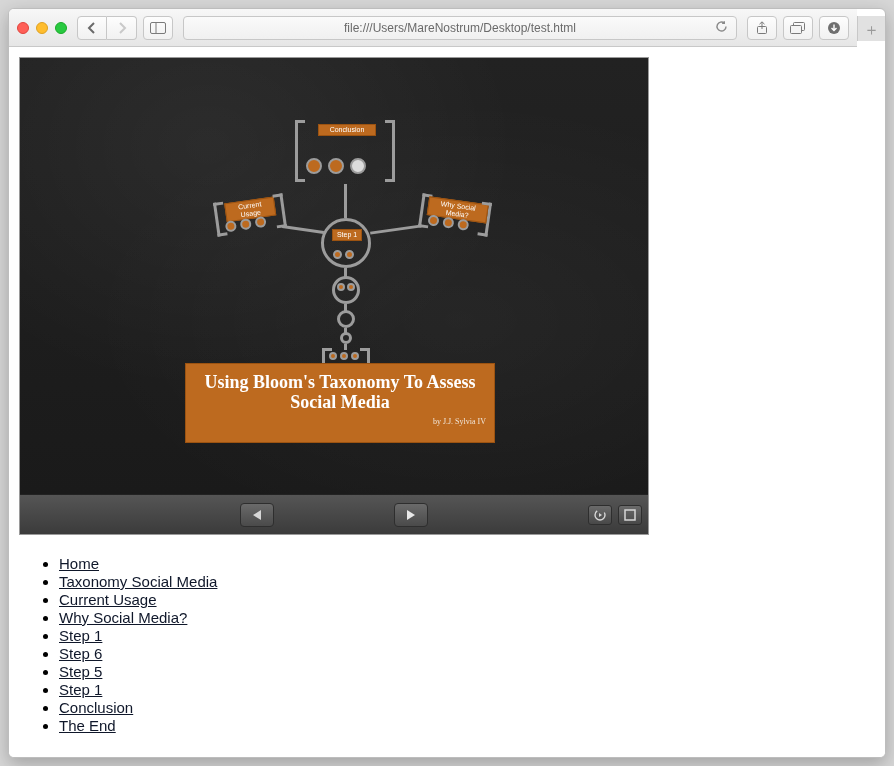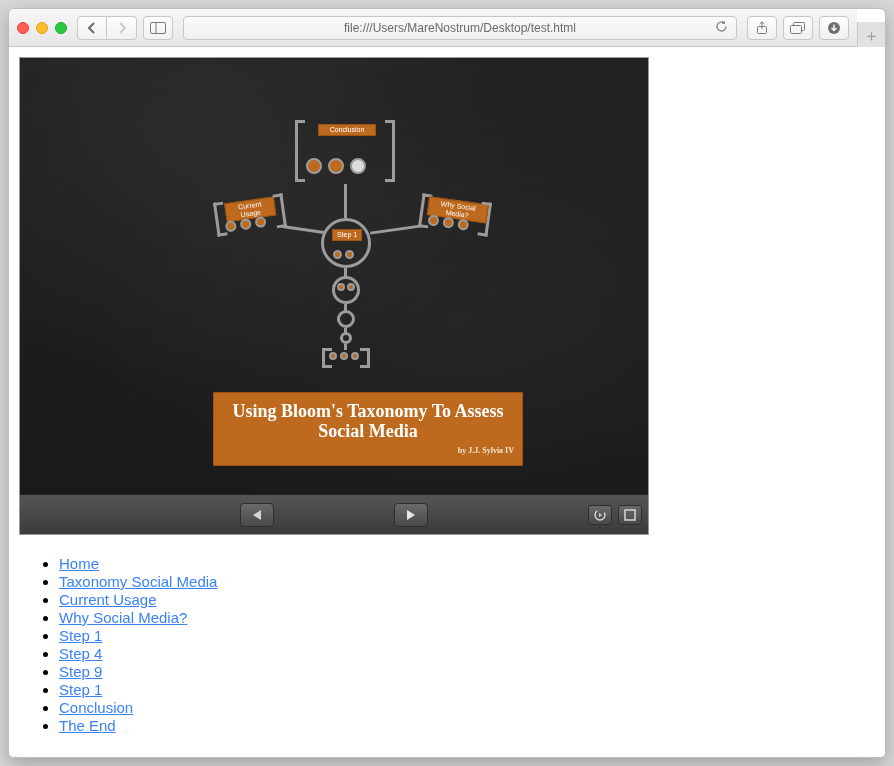--- a/index.html
+++ b/index.html
@@ -60,21 +60,21 @@
   }
   .url-bar .reload{position:absolute;right:8px;color:#8a8a8a;}
   .right-tools{display:flex;gap:6px;}
   .tab-strip{
     width:28px;height:100%;
     background:#e1e1e1;
     border-left:1px solid #c8c8c8;
     display:flex;align-items:flex-start;justify-content:center;
     padding-top:4px;color:#9a9a9a;
   }
-  .chrome-top{display:flex;align-items:flex-end;}
+  .chrome-top{display:flex;align-items:center;}
   .chrome-top .titlebar{flex:1;}
   
   .content-area{
     position:absolute;top:38px;bottom:0;left:0;right:0;
     background:#fff;
     padding:10px 10px 10px 10px;
     overflow:auto;
   }
   
   .prezi{
@@ -109,29 +109,28 @@
     position:absolute;right:6px;display:flex;gap:6px;align-items:center;color:#d2d2d2;
   }
   .pz-ico{
     width:24px;height:20px;border-radius:3px;
     background:linear-gradient(#6a6a6a,#484848);
     border:1px solid #2e2e2e;
     display:flex;align-items:center;justify-content:center;font-size:12px;
   }
   
   .title-card{
-    position:absolute;left:165px;bottom:28px;width:310px;
+    position:absolute;left:165px;bottom:51px;width:310px;
     background:#bd6a1f;border:1px solid #9c5311;
     color:#fff;text-align:center;
-    padding:8px 8px 10px;
+    padding:8px 8px 16px;
     font-family:"Times New Roman",serif;
-    margin-left:28px;
   }
   .title-card .main{font-size:18px;font-weight:bold;line-height:1.15;}
-  .title-card .sub{font-size:8px;text-align:right;margin-top:4px;color:#f0e4d7;font-weight:bold;}
+  .title-card .sub{font-size:8px;text-align:right;margin-top:4px;color:#f0e4d7;}
   .bracket-box{
     position:absolute;border:3px solid #9c9c9c;border-top:none;border-bottom:none;
   }
   .bracket-box::before,.bracket-box::after{
     content:"";position:absolute;height:3px;width:10px;background:#9c9c9c;
   }
   .bracket-box::before{top:0;left:-3px;}
   .bracket-box::after{top:0;right:-3px;}
   .bracket-box .bb::before,.bracket-box .bb::after{
     content:"";position:absolute;height:3px;width:10px;background:#9c9c9c;bottom:0;
@@ -146,21 +145,21 @@
     width:16px;height:16px;border-radius:50%;
     background:#bd6a1f;border:2px solid #9c9c9c;display:inline-block;
   }
   .big-circ{
     position:absolute;border:3px solid #9c9c9c;border-radius:50%;
   }
   .connector{position:absolute;background:#9c9c9c;}
   
   ul.page-nav{margin:20px 0 0 40px;}
   ul.page-nav li{margin:1px 0;font-size:15px;}
-  ul.page-nav a{color:#3b82f6;text-decoration:underline;}
+  ul.page-nav a{color:#0f172a;text-decoration:underline;}
 </style>
 </head>
 <body>
 
 <div class="browser-window">
   <div class="chrome-top">
     <div class="titlebar">
       <div class="traffic">
         <span class="tf-close"></span>
         <span class="tf-min"></span>
@@ -316,21 +315,21 @@
         </div>
       </div>
     </div>
 
     <ul class="page-nav">
       <li><a href="#">Home</a></li>
       <li><a href="#">Taxonomy Social Media</a></li>
       <li><a href="#">Current Usage</a></li>
       <li><a href="#">Why Social Media?</a></li>
       <li><a href="#">Step 1</a></li>
-      <li><a href="#">Step 4</a></li>
-      <li><a href="#">Step 9</a></li>
+      <li><a href="#">Step 6</a></li>
+      <li><a href="#">Step 5</a></li>
       <li><a href="#">Step 1</a></li>
       <li><a href="#">Conclusion</a></li>
       <li><a href="#">The End</a></li>
     </ul>
 
   </div>
 </div>
 
 </body></html>

